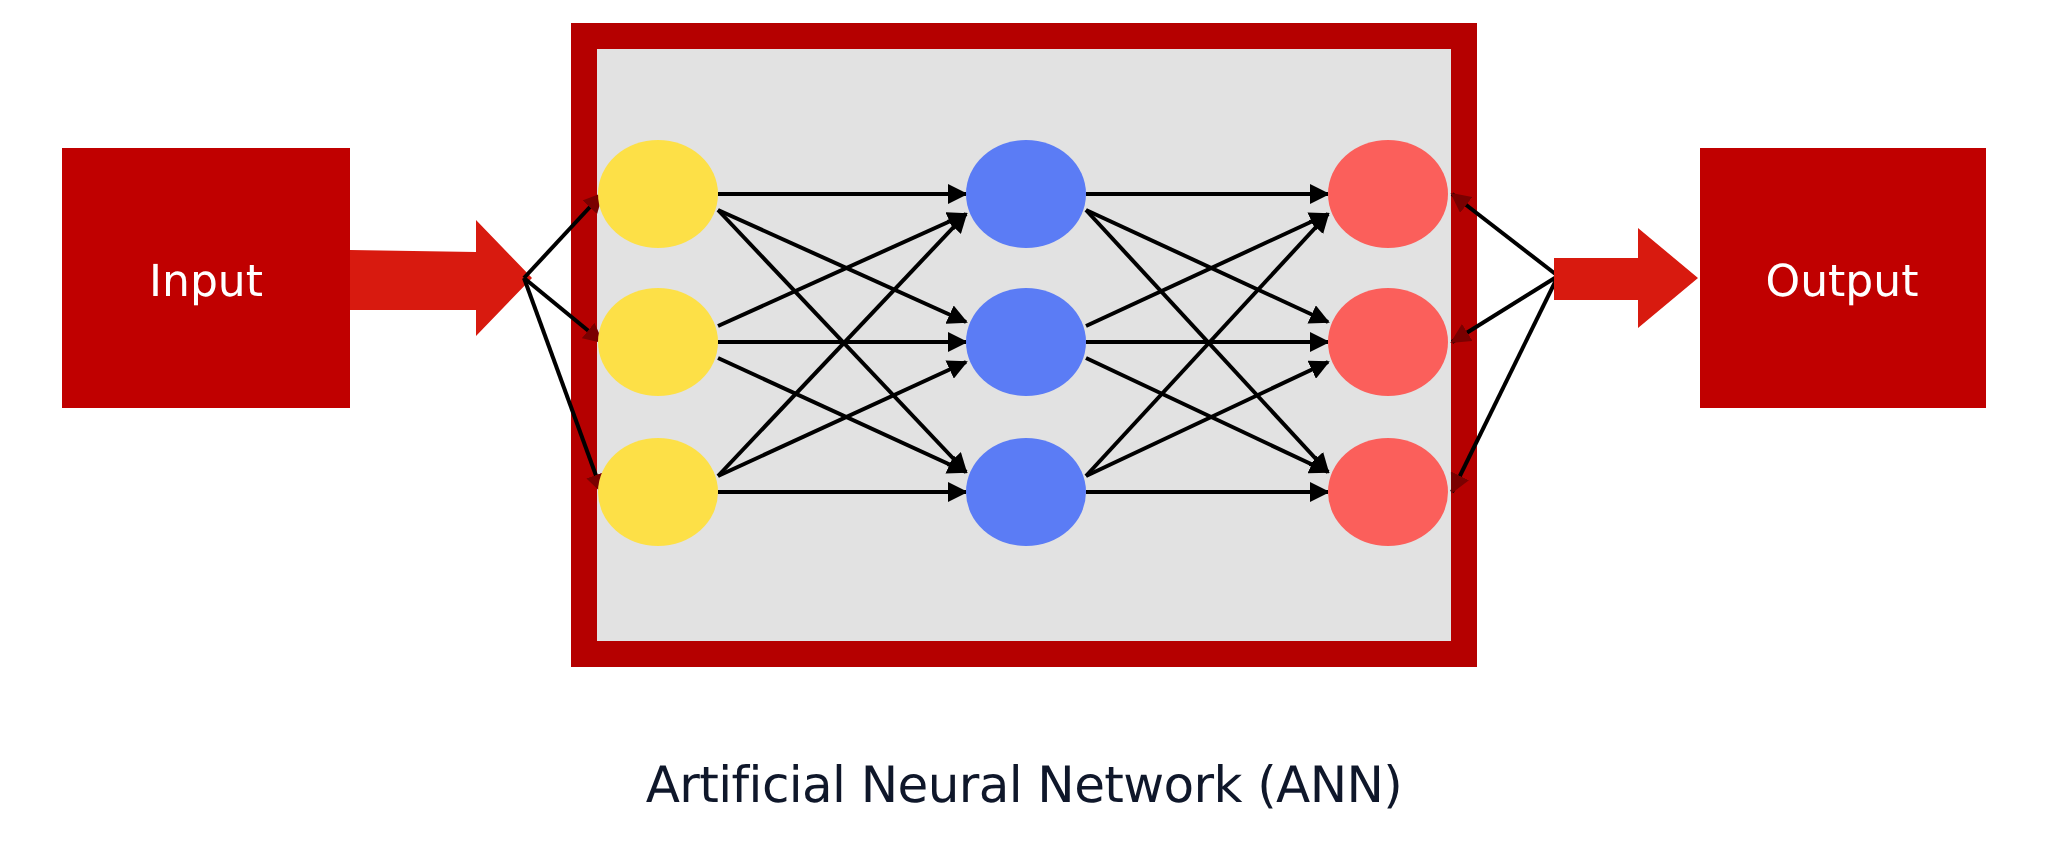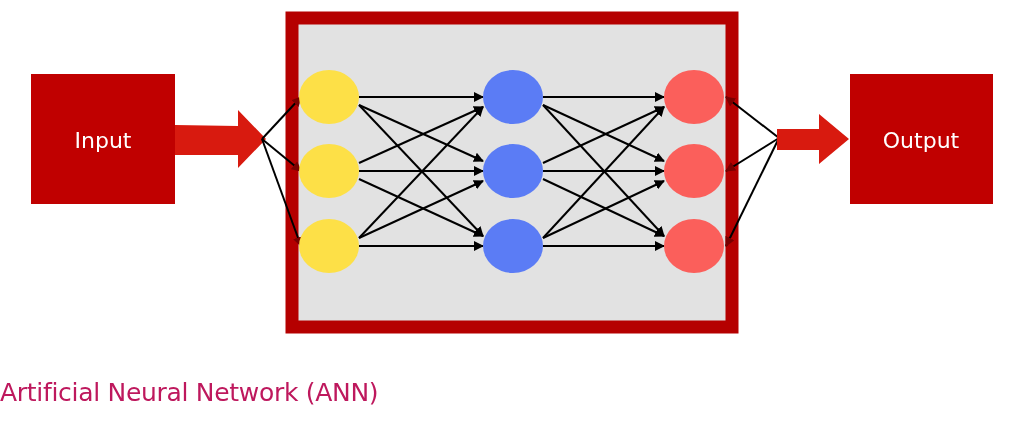--- a/index.html
+++ b/index.html
@@ -1,19 +1,19 @@
 <!DOCTYPE html>
 <html><head>
   <meta charset="utf-8">
   <style>
     html, body { margin: 0; padding: 0; background: #ffffff; }
     body { width: 1024px; height: 421px; position: relative; overflow: hidden; font-family: "DejaVu Sans", sans-serif; }
     #diagram { position: absolute; left: 0; top: 0; width: 1024px; height: 421px; }
     .box-label { font-family: "DejaVu Sans", sans-serif; font-size: 22px; fill: #ffffff; }
-    .caption { position: absolute; left: 0; width: 1024px; top: 378px; font-family: "DejaVu Sans", sans-serif; font-size: 25px; color: #be185d; letter-spacing: -0.3px; }
+    .caption { position: absolute; left: 0; width: 1024px; top: 378px; text-align: center; font-family: "DejaVu Sans", sans-serif; font-size: 25px; color: #0f172a; letter-spacing: -0.3px; }
   </style>
 </head>
 <body>
 
 <svg id="diagram" width="1024" height="421" viewBox="0 0 1024 421" xmlns="http://www.w3.org/2000/svg">
   <defs>
     <marker id="ah" markerWidth="10" markerHeight="10" refX="9" refY="5" orient="auto" markerUnits="userSpaceOnUse">
       <path d="M0,0 L10,5 L0,10 z" fill="#000"></path>
     </marker>
     <marker id="ahr" markerWidth="10" markerHeight="10" refX="9" refY="5" orient="auto" markerUnits="userSpaceOnUse">

